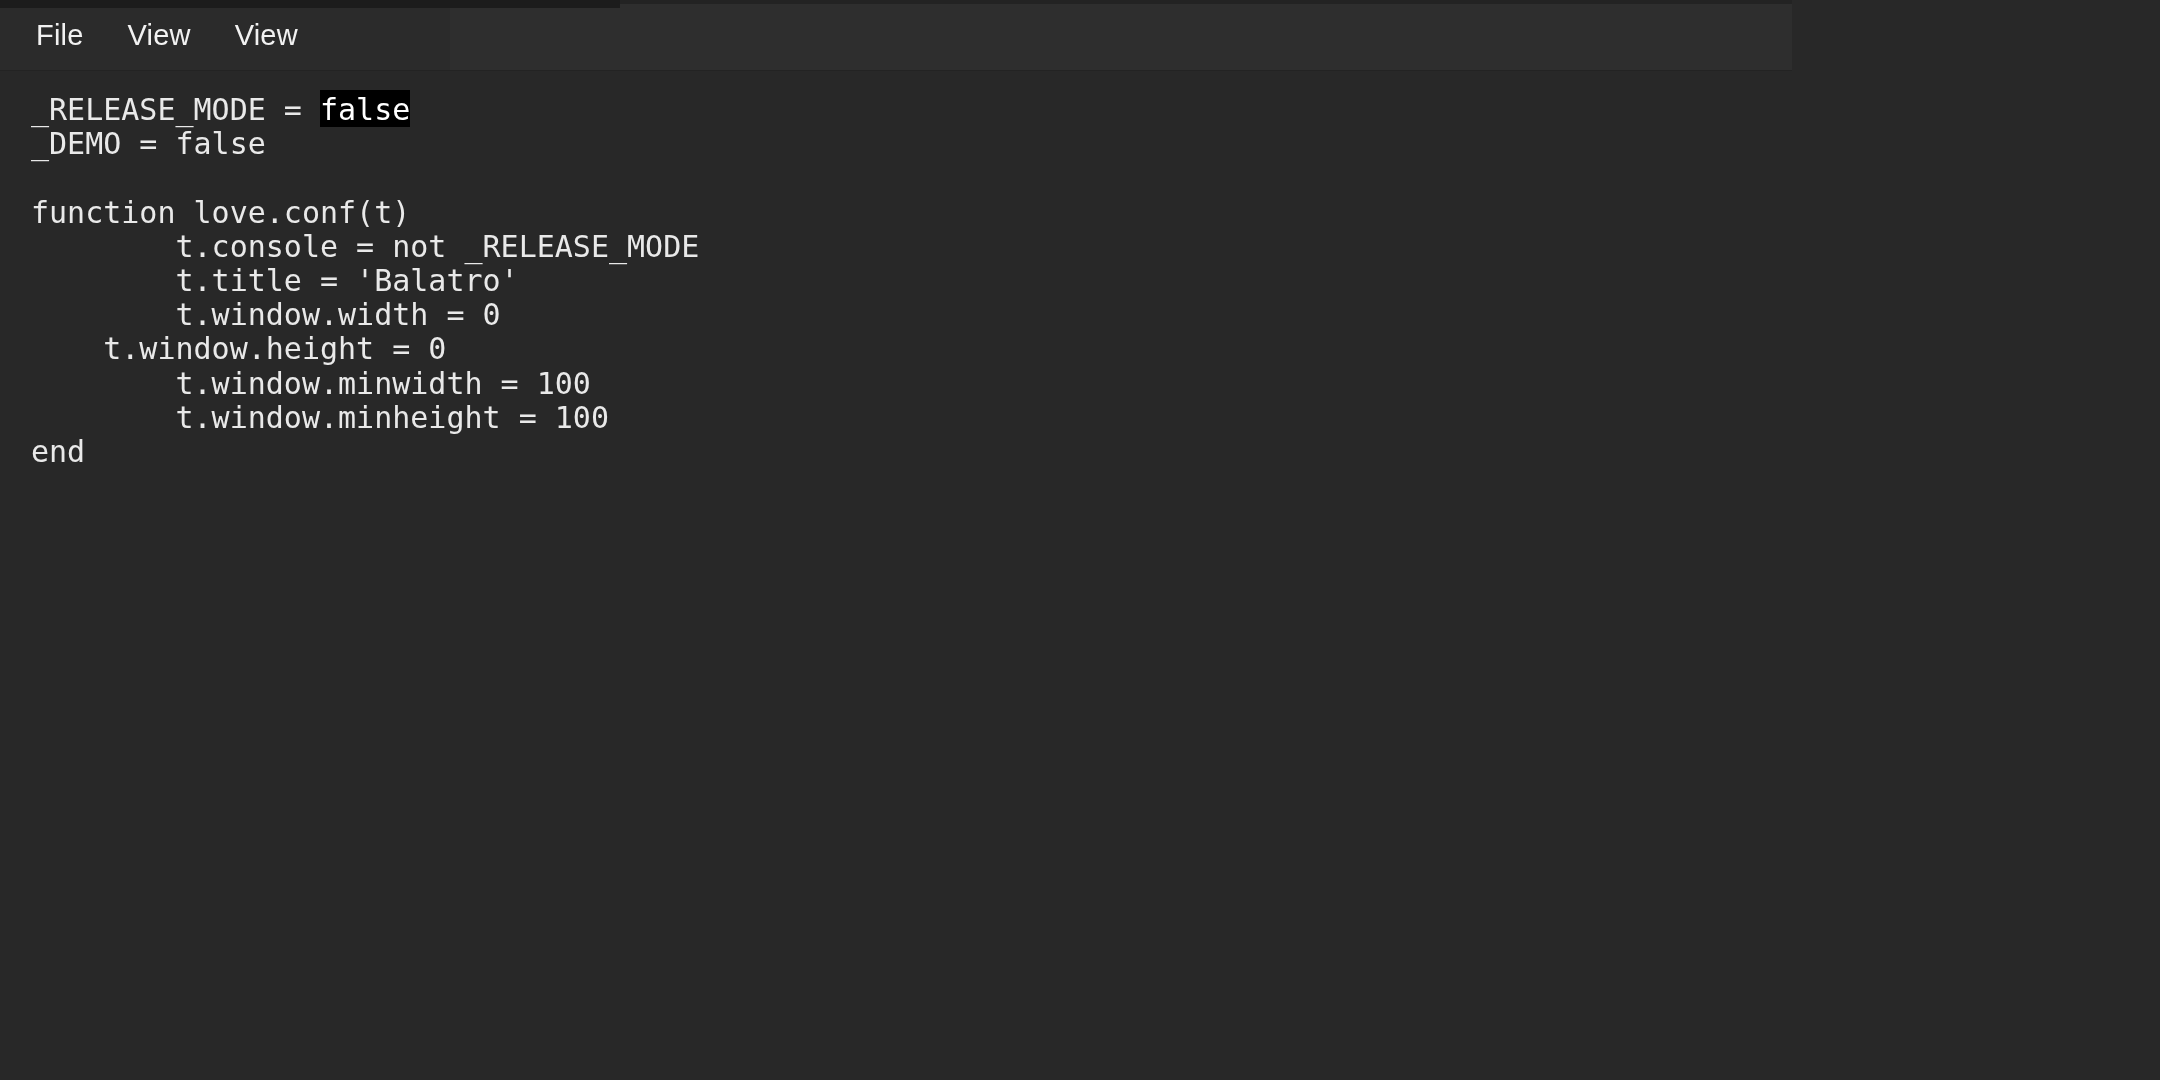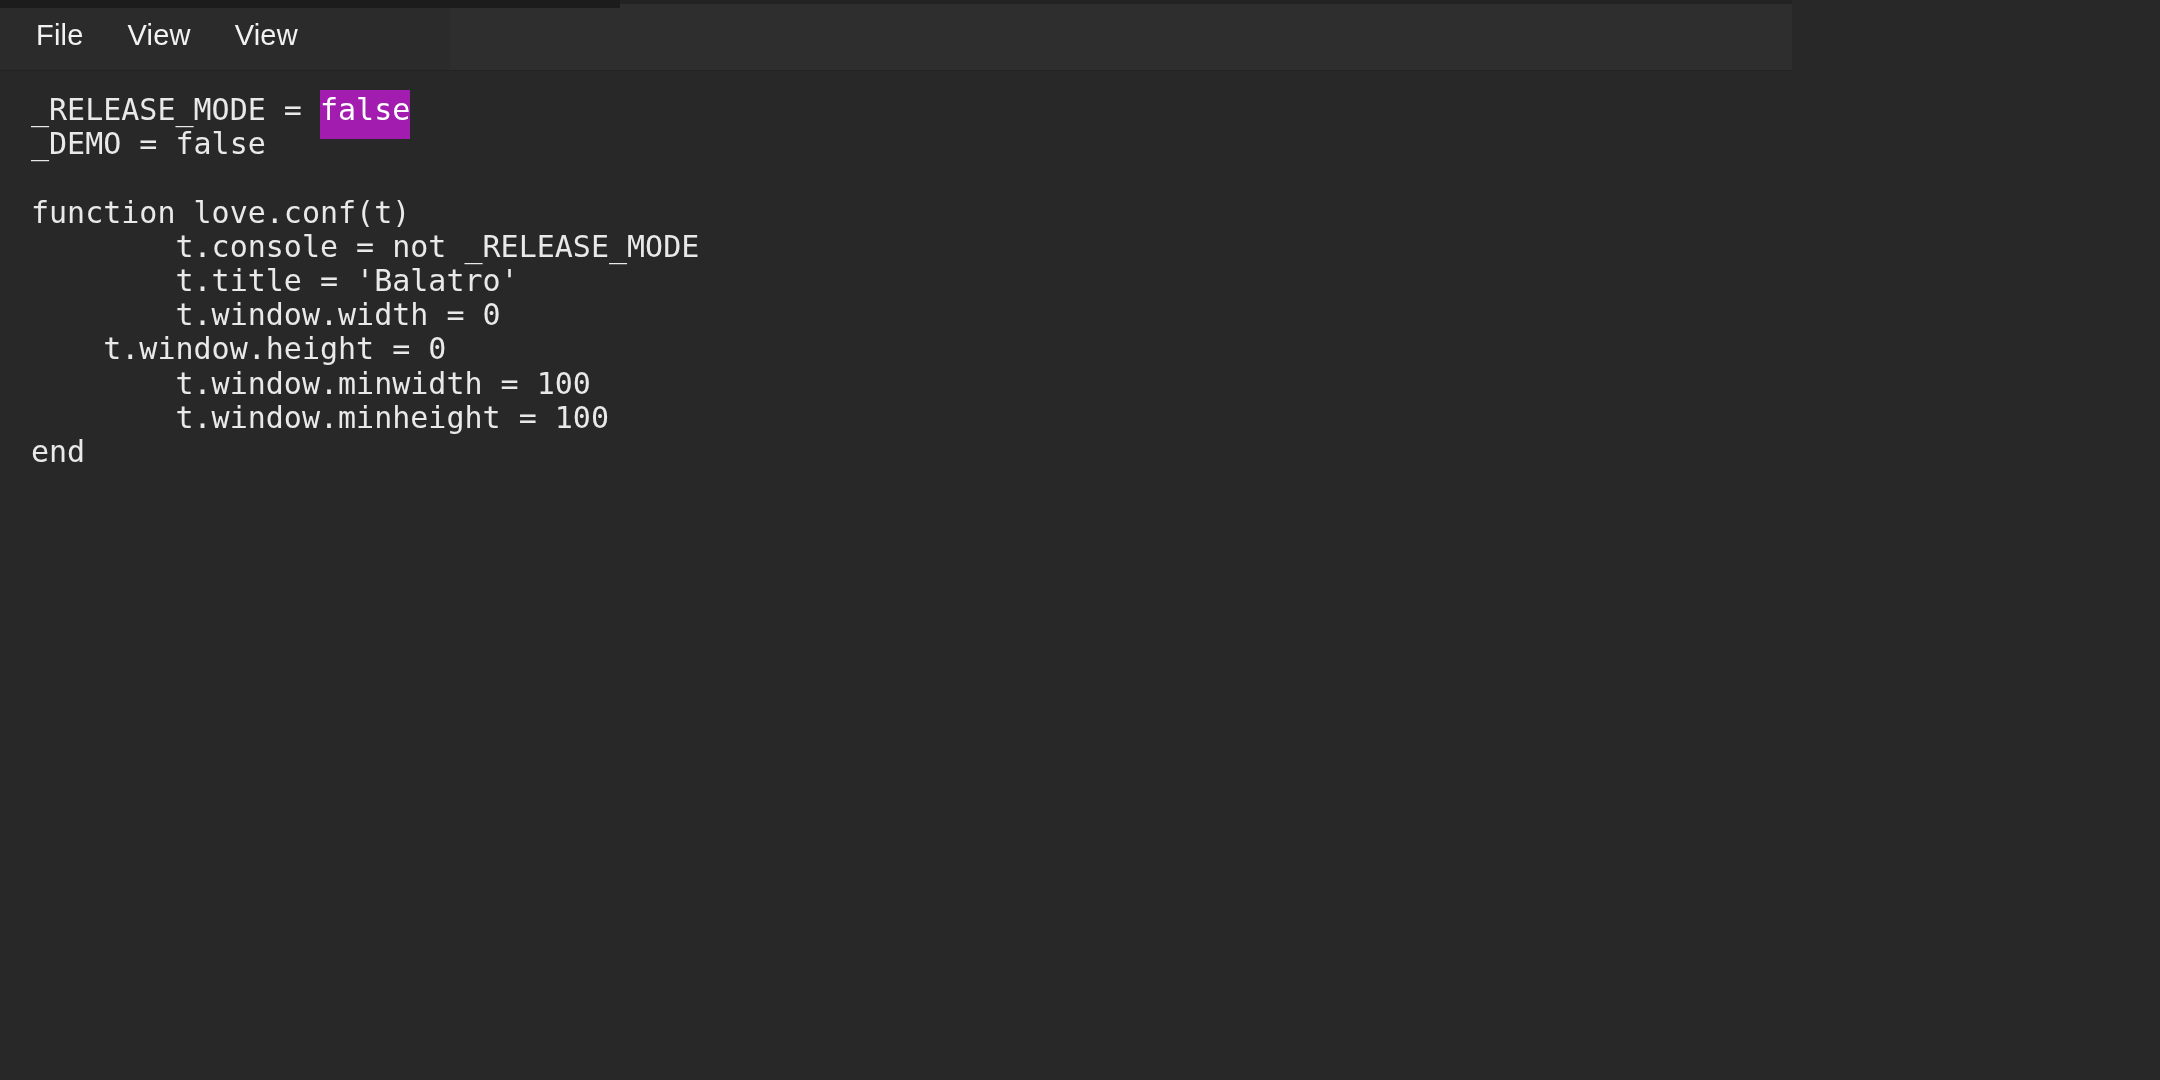--- a/index.html
+++ b/index.html
@@ -99,23 +99,23 @@
     padding-left: 31px;
     letter-spacing: 0px;
     tab-size: 4;
   }
   .code-line {
     height: 34.2px;
     white-space: pre;
     display: block;
   }
   .sel {
-    background: #a21caf;
+    background: #000000;
     color: #ffffff;
-    padding: 2px 0 12px 0;
+    padding: 2px 0 0 0;
     box-decoration-break: clone;
     -webkit-box-decoration-break: clone;
   }
 </style>
 </head>
 <body>
 
 <div id="app">
 
   <div class="titlebar-strip"></div>

